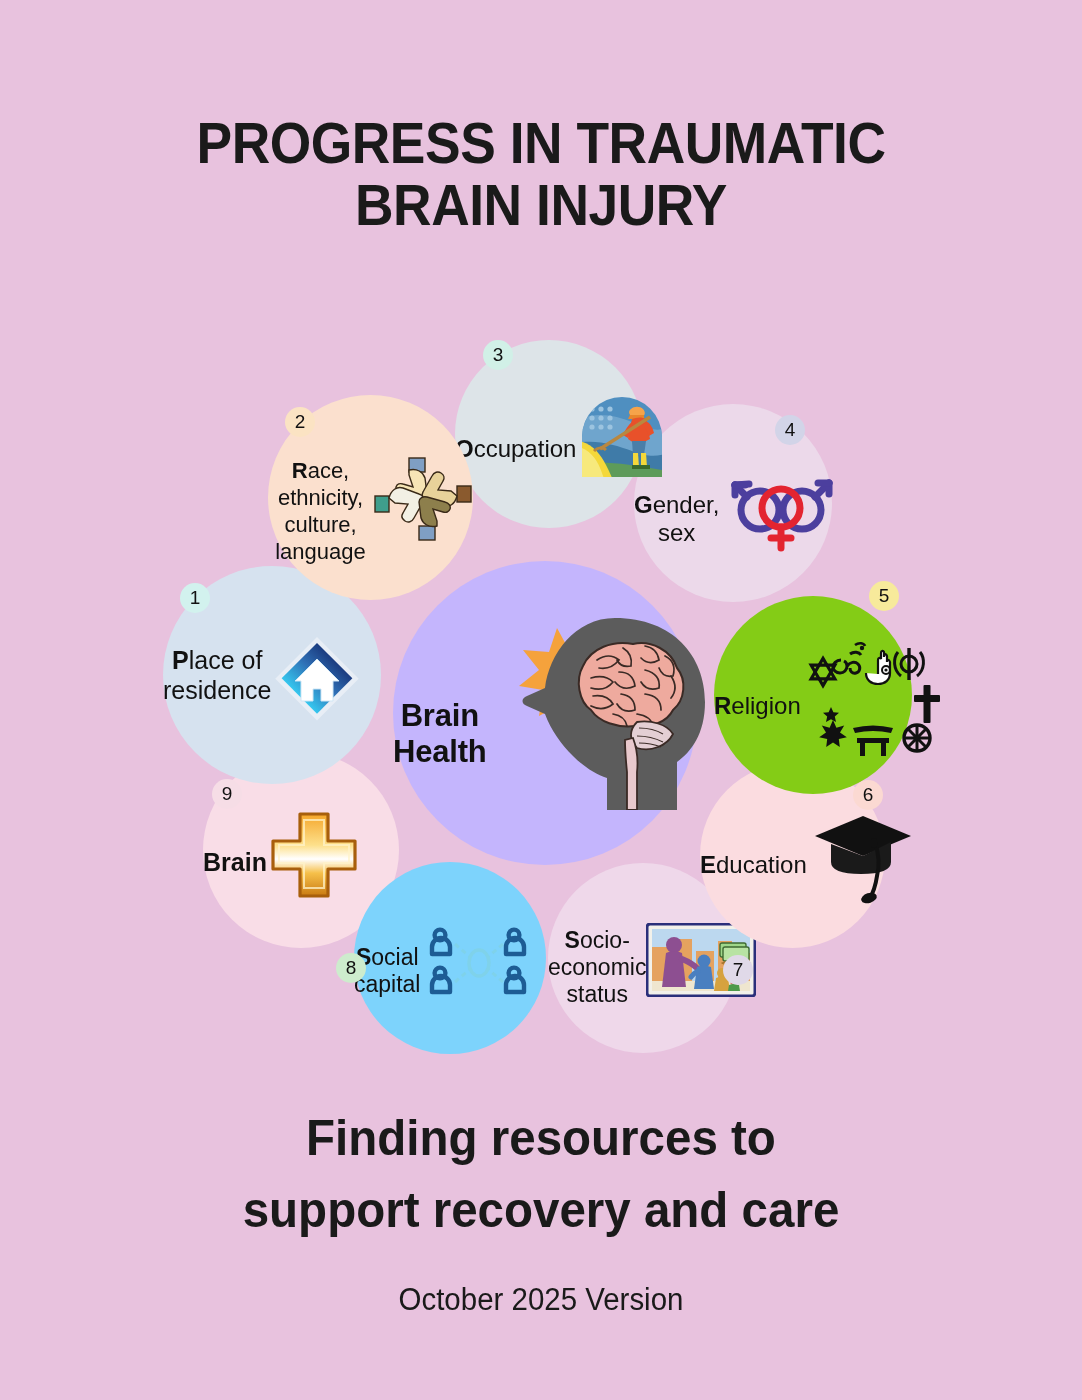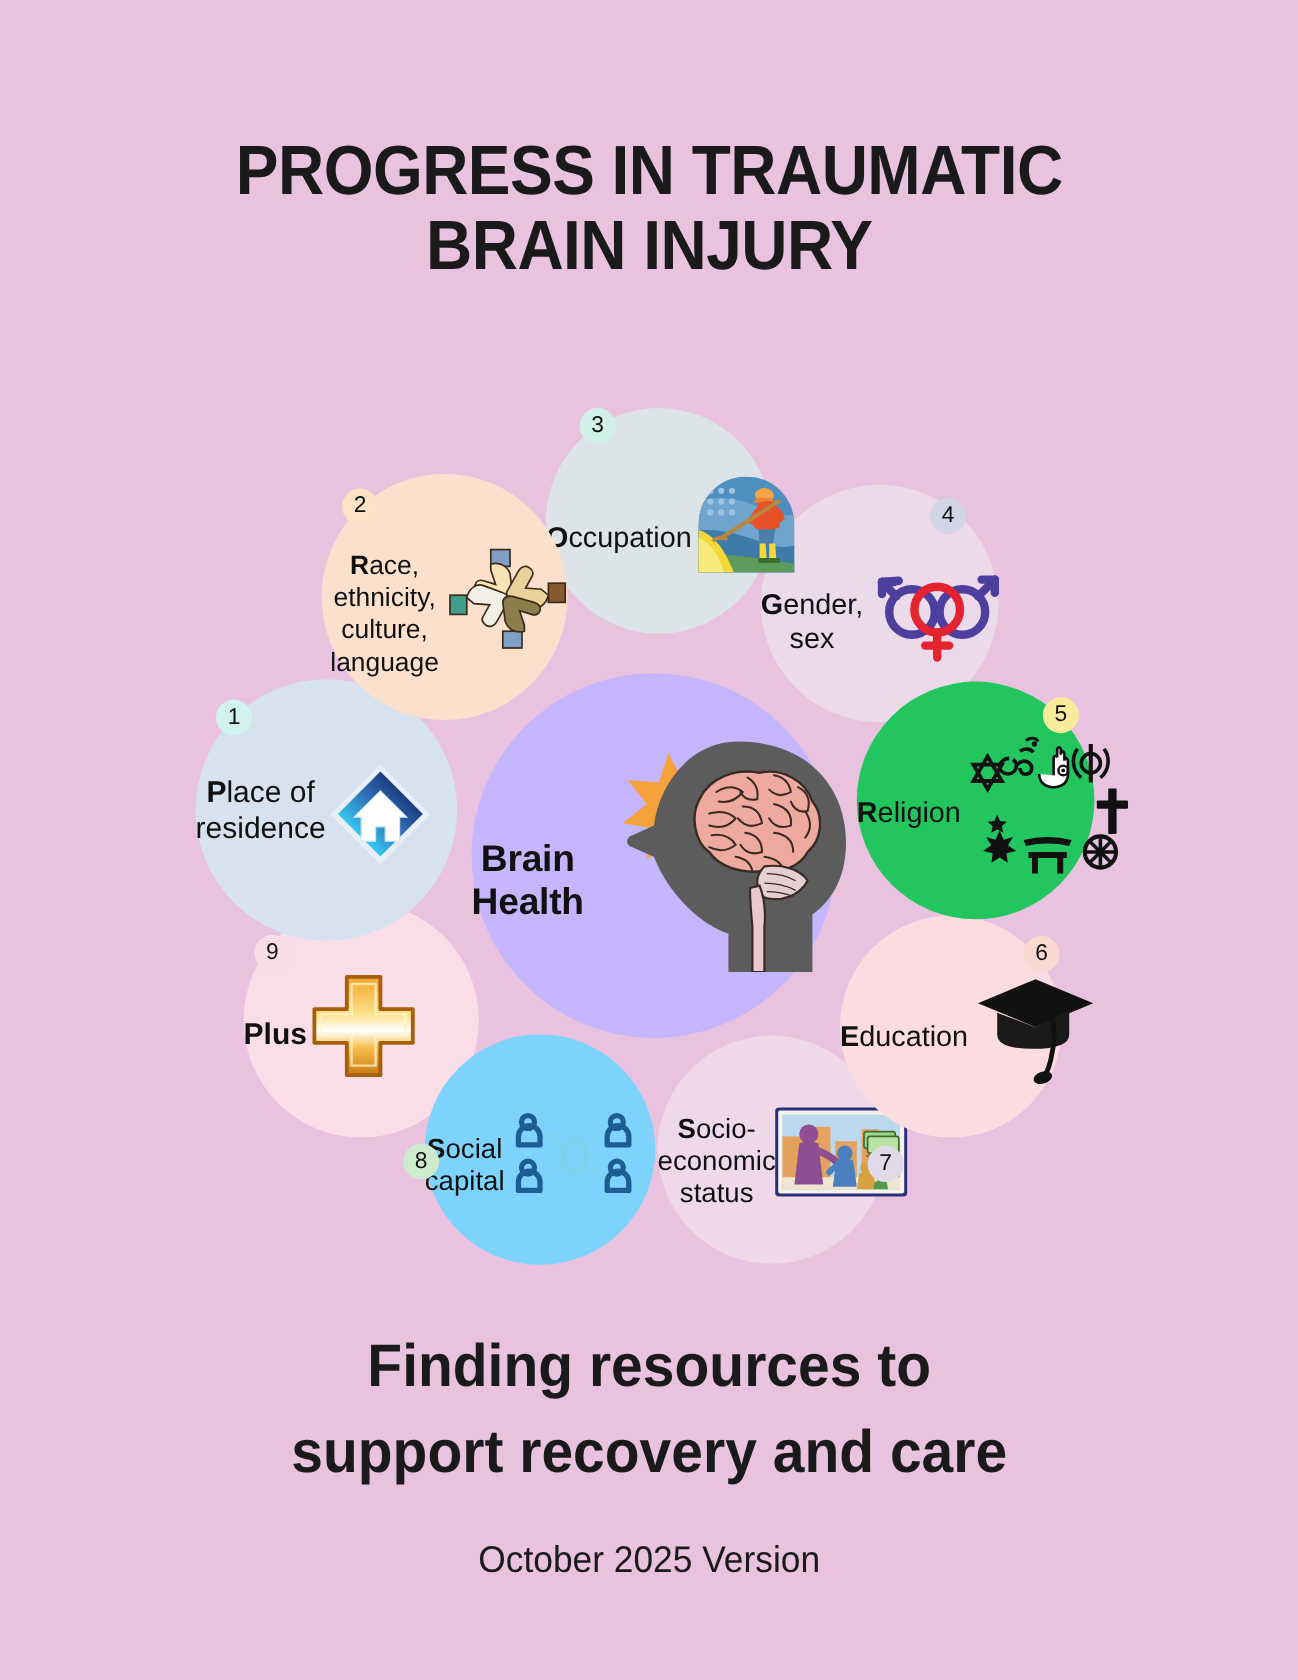--- a/index.html
+++ b/index.html
@@ -90,21 +90,21 @@
 
   #n2 { left: 268px; top: 395px; width: 205px; height: 205px; background: #fbe0ce; z-index: 4; }
   #n2 .lbl { font-size: 22px; line-height: 27px; margin-top: 26px; }
 
   #n3 { left: 455px; top: 340px; width: 188px; height: 188px; background: #dde4e8; z-index: 3; }
   #n3 .lbl { font-size: 24px; line-height: 28px; margin-top: 30px; }
 
   #n4 { left: 634px; top: 404px; width: 198px; height: 198px; background: #ecd9ea; z-index: 2; }
   #n4 .lbl { font-size: 24px; line-height: 28px; margin-top: 32px; }
 
-  #n5 { left: 714px; top: 568px; width: 198px; height: 198px; background: #22c55e; z-index: 4; }
+  #n5 { left: 714px; top: 596px; width: 198px; height: 198px; background: #84cc16; z-index: 4; }
   #n5 .lbl { font-size: 24px; line-height: 28px; margin-top: 22px; }
 
   #n6 { left: 700px; top: 763px; width: 185px; height: 185px; background: #fbdce0; z-index: 3; }
   #n6 .lbl { font-size: 24px; line-height: 28px; margin-top: 18px; }
 
   #n7 { left: 548px; top: 863px; width: 190px; height: 190px; background: #efd8ea; z-index: 2; }
   #n7 .lbl { font-size: 23px; line-height: 27px; margin-top: 18px; }
 
   #n8 { left: 354px; top: 862px; width: 192px; height: 192px; background: #7dd3fc; z-index: 3; }
   #n8 .lbl { font-size: 23px; line-height: 27px; margin-top: 26px; }
@@ -423,21 +423,21 @@
               <circle cx="10" cy="7" r="5.4"></circle>
               <path d="M2 26 v-7 a9 9 0 0 1 18 0 v7z"></path>
             </g>
           </g>
         </svg>
       </div>
     </div>
     <div class="badge" id="b8">8</div>
 
     <div class="node" id="n9">
-      <div class="lbl">Plus</div>
+      <div class="lbl">Brain</div>
       <div class="art art-plus">
         <svg width="94" height="92" viewBox="0 0 94 92">
           <defs>
             <linearGradient id="gold" x1="0" y1="0" x2="0" y2="1">
               <stop offset="0%" stop-color="#f5a62a"></stop>
               <stop offset="38%" stop-color="#fde08b"></stop>
               <stop offset="55%" stop-color="#ffffff"></stop>
               <stop offset="72%" stop-color="#f6c04a"></stop>
               <stop offset="100%" stop-color="#c97a12"></stop>
             </linearGradient>

